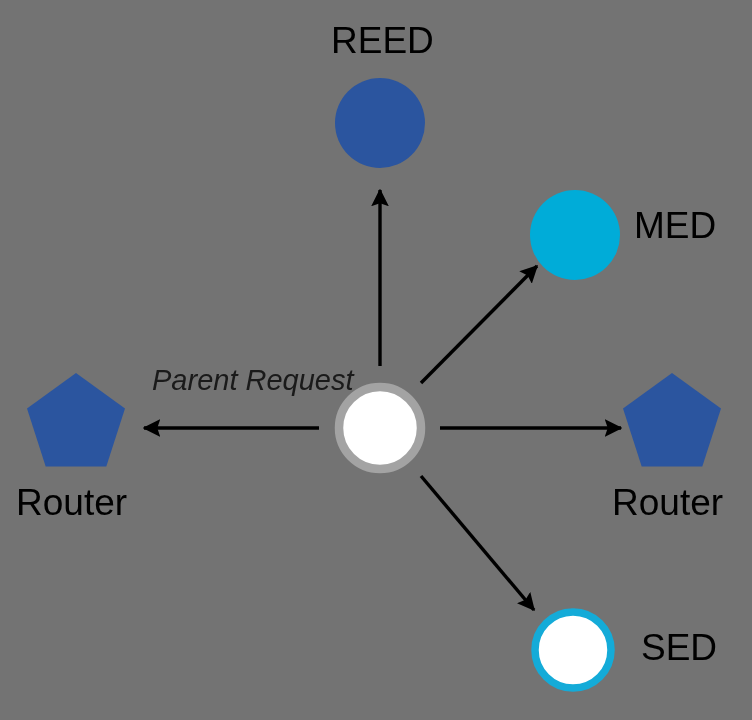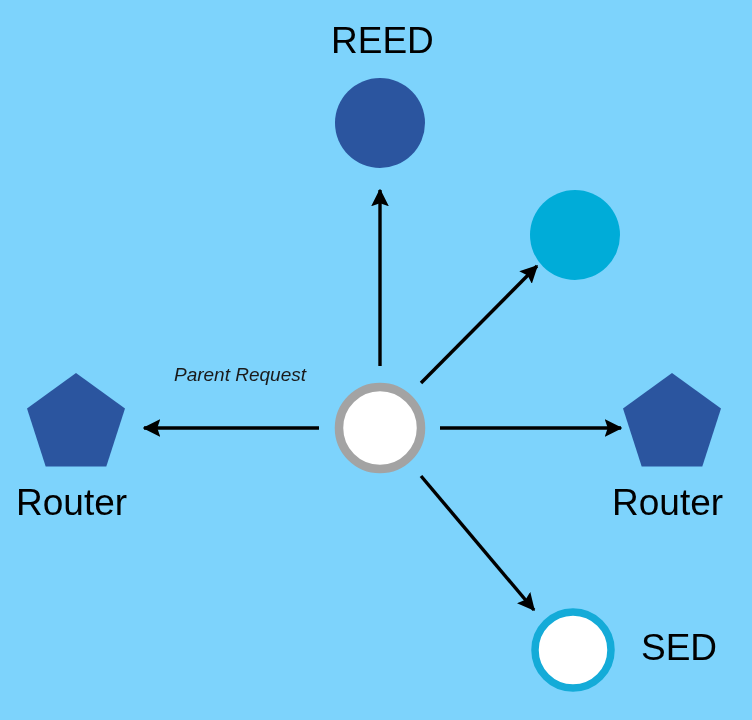--- a/index.html
+++ b/index.html
@@ -7,21 +7,21 @@
     padding: 0;
     background: #ffffff;
   }
   body {
     font-family: "Liberation Sans", sans-serif;
   }
   #diagram-canvas {
     position: relative;
     width: 752px;
     height: 720px;
-    background: #7dd3fc;
+    background: #737373;
     overflow: hidden;
   }
   #diagram-svg {
     position: absolute;
     top: 0;
     left: 0;
     width: 752px;
     height: 720px;
   }
   .node-label {
@@ -29,21 +29,21 @@
     font-family: "Liberation Sans", sans-serif;
     font-size: 37px;
     font-weight: 400;
     color: #000000;
     white-space: nowrap;
     line-height: 1;
   }
   .edge-label {
     position: absolute;
     font-family: "Liberation Sans", sans-serif;
-    font-size: 19px;
+    font-size: 29px;
     font-style: italic;
     color: #1a1a1a;
     text-align: center;
     line-height: 1.22;
     white-space: nowrap;
   }
   #label-reed   { left: 331px; top: 22px; }
   #label-med    { left: 634px; top: 207px; }
   #label-router-right { left: 612px; top: 484px; }
   #label-router-left  { left: 16px;  top: 484px; }
@@ -82,20 +82,21 @@
 
     <polygon points="672,373 721,408.6 702.3,466.4 641.7,466.4 623,408.6" fill="#2B559F"></polygon>
 
     <polygon points="76,373 125,408.6 106.3,466.4 45.7,466.4 27,408.6" fill="#2B559F"></polygon>
 
     <circle cx="380" cy="428" r="41" fill="#ffffff" stroke="#A3A3A3" stroke-width="8.5"></circle>
   </svg>
 
   <div class="node-label" id="label-reed">REED</div>
 
+  <div class="node-label" id="label-med">MED</div>
 
   <div class="node-label" id="label-router-right">Router</div>
 
   <div class="node-label" id="label-sed">SED</div>
 
   <div class="node-label" id="label-router-left">Router</div>
 
   <div class="edge-label" id="label-parent-request">
     <div>Parent Request</div>
   </div>

